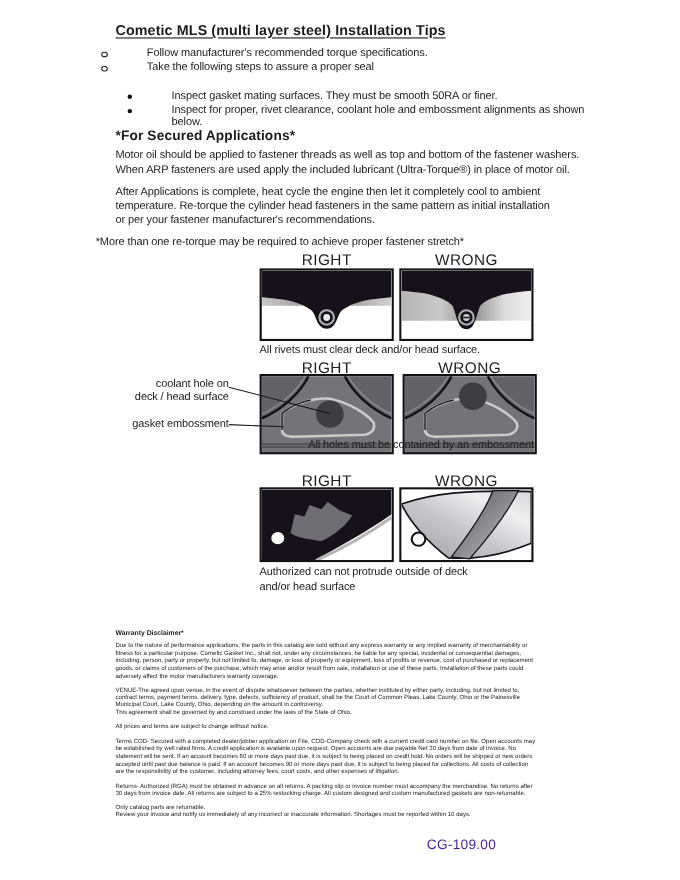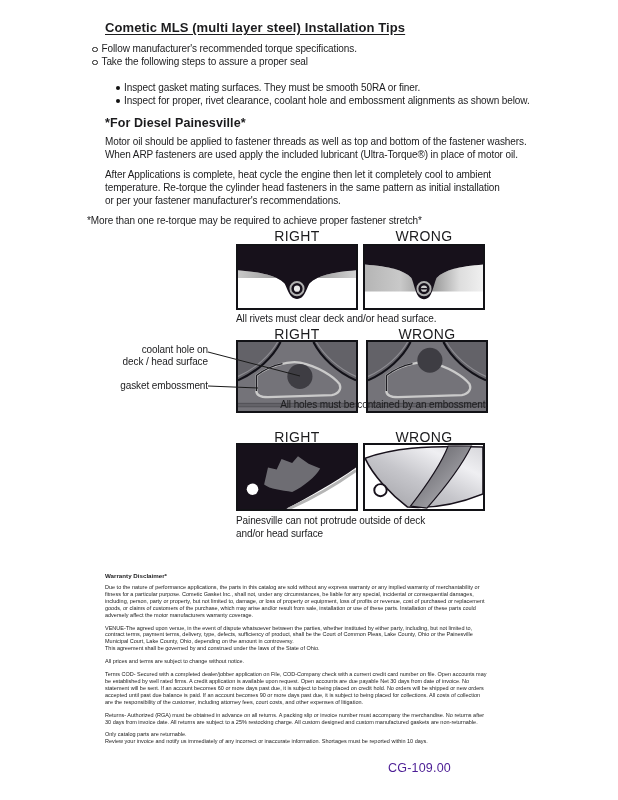--- a/index.html
+++ b/index.html
@@ -4,21 +4,21 @@
 <style>
   html,body{margin:0;padding:0;background:#ffffff;}
   #page{position:relative;width:538px;height:800px;background:#ffffff;
         font-family:"Liberation Sans",sans-serif;color:#1c1c1e;overflow:hidden;}
   .abs{position:absolute;}
   .pre{white-space:pre-line;}
   .title{font-size:13px;font-weight:bold;text-decoration:underline;text-underline-offset:2px;letter-spacing:0.1px;}
   .h2{font-size:12.5px;font-weight:bold;letter-spacing:0.1px;}
   .body{font-size:10px;line-height:13px;letter-spacing:-0.1px;}
   ul.tips{list-style:none;margin:0;padding:0;}
-  .tiprow{display:flex;align-items:flex-start;height:13px;font-size:10px;letter-spacing:-0.1px;}
+  .tiprow{display:flex;align-items:flex-start;height:13px;font-size:10px;letter-spacing:-0.1px;gap:32px;}
   .marker-o{width:3.5px;height:3.5px;border:1px solid #222;border-radius:50%;margin:3.5px 4px 0 0;flex:none;}
   .marker-f{width:4px;height:4px;background:#111;border-radius:50%;margin:3.5px 4px 0 0;flex:none;}
   .dlabel{font-size:14px;letter-spacing:0.4px;text-align:center;width:122px;}
   .figbox{width:122px;border:2px solid #121216;box-sizing:border-box;background:#fff;}
   .figbox svg{display:block;width:100%;height:100%;}
   .caption{font-size:10px;letter-spacing:-0.1px;line-height:12.5px;}
   .callout{font-size:10px;line-height:11.5px;text-align:right;letter-spacing:-0.1px;}
   .warranty{width:430px;}
   .smallhead{font-size:6.2px;font-weight:bold;margin:0 0 5px 0;}
   .small{font-size:5.5px;line-height:6.9px;margin:0 0 6px 0;color:#222;}
@@ -45,21 +45,21 @@
     <li class="tiprow">
       <span class="marker-f"></span>
       <span>Inspect gasket mating surfaces. They must be smooth 50RA or finer.</span>
     </li>
     <li class="tiprow">
       <span class="marker-f"></span>
       <span>Inspect for proper, rivet clearance, coolant hole and embossment alignments as shown below.</span>
     </li>
   </ul>
 
-  <div class="abs h2" style="left:105px;top:116px;">*For Diesel Painesville*</div>
+  <div class="abs h2" style="left:105px;top:116px;">*For Secured Applications*</div>
   <div class="abs body pre" style="left:105px;top:135px;width:440px;">Motor oil should be applied to fastener threads as well as top and bottom of the fastener washers.
 When ARP fasteners are used apply the included lubricant (Ultra-Torque®) in place of motor oil.</div>
   <div class="abs body pre" style="left:105px;top:168px;width:440px;">After Applications is complete, heat cycle the engine then let it completely cool to ambient
 temperature. Re-torque the cylinder head fasteners in the same pattern as initial installation
 or per your fastener manufacturer's recommendations.</div>
   <div class="abs body" style="left:87px;top:214px;width:440px;">*More than one re-torque may be required to achieve proper fastener stretch*</div>
 
   <div class="abs dlabel" style="left:236px;top:228px;">RIGHT</div>
   <div class="abs dlabel" style="left:363px;top:228px;">WRONG</div>
 
@@ -175,21 +175,21 @@
           <stop offset="0" stop-color="#55545a"></stop>
             <stop offset="1" stop-color="#c2c2c7"></stop>
         </linearGradient>
       </defs>
       <rect width="122" height="68" fill="#ffffff"></rect>
       <path d="M0,14 C28,4 60,0 122,2 L122,52 C98,62 70,68 44,66 C26,52 8,32 0,14 Z" fill="url(#g3w)" stroke="#17111b" stroke-width="1.6"></path>
       <path d="M86,1 L110,1 C100,22 82,46 64,67 L47,65 C62,45 78,22 86,1 Z" fill="url(#g3s)" stroke="#17111b" stroke-width="1.2"></path>
       <circle cx="16" cy="48" r="6.4" fill="#ffffff" stroke="#17111b" stroke-width="2"></circle>
     </svg>
   </div>
-  <div class="abs caption pre" style="left:236px;top:515px;width:260px;">Painesville can not protrude outside of deck
+  <div class="abs caption pre" style="left:236px;top:515px;width:260px;">Authorized can not protrude outside of deck
 and/or head surface</div>
 
   <div class="abs warranty" style="left:105px;top:572px;">
     <p class="smallhead">Warranty Disclaimer*</p>
     <p class="small pre">Due to the nature of performance applications, the parts in this catalog are sold without any express warranty or any implied warranty of merchantability or
 fitness for a particular purpose. Cometic Gasket Inc., shall not, under any circumstances, be liable for any special, incidental or consequential damages,
 including, person, party or property, but not limited to, damage, or loss of property or equipment, loss of profits or revenue, cost of purchased or replacement
 goods, or claims of customers of the purchase, which may arise and/or result from sale, installation or use of these parts. Installation of these parts could
 adversely affect the motor manufacturers warranty coverage.</p>
     <p class="small pre">VENUE-The agreed upon venue, in the event of dispute whatsoever between the parties, whether instituted by either party, including, but not limited to,

